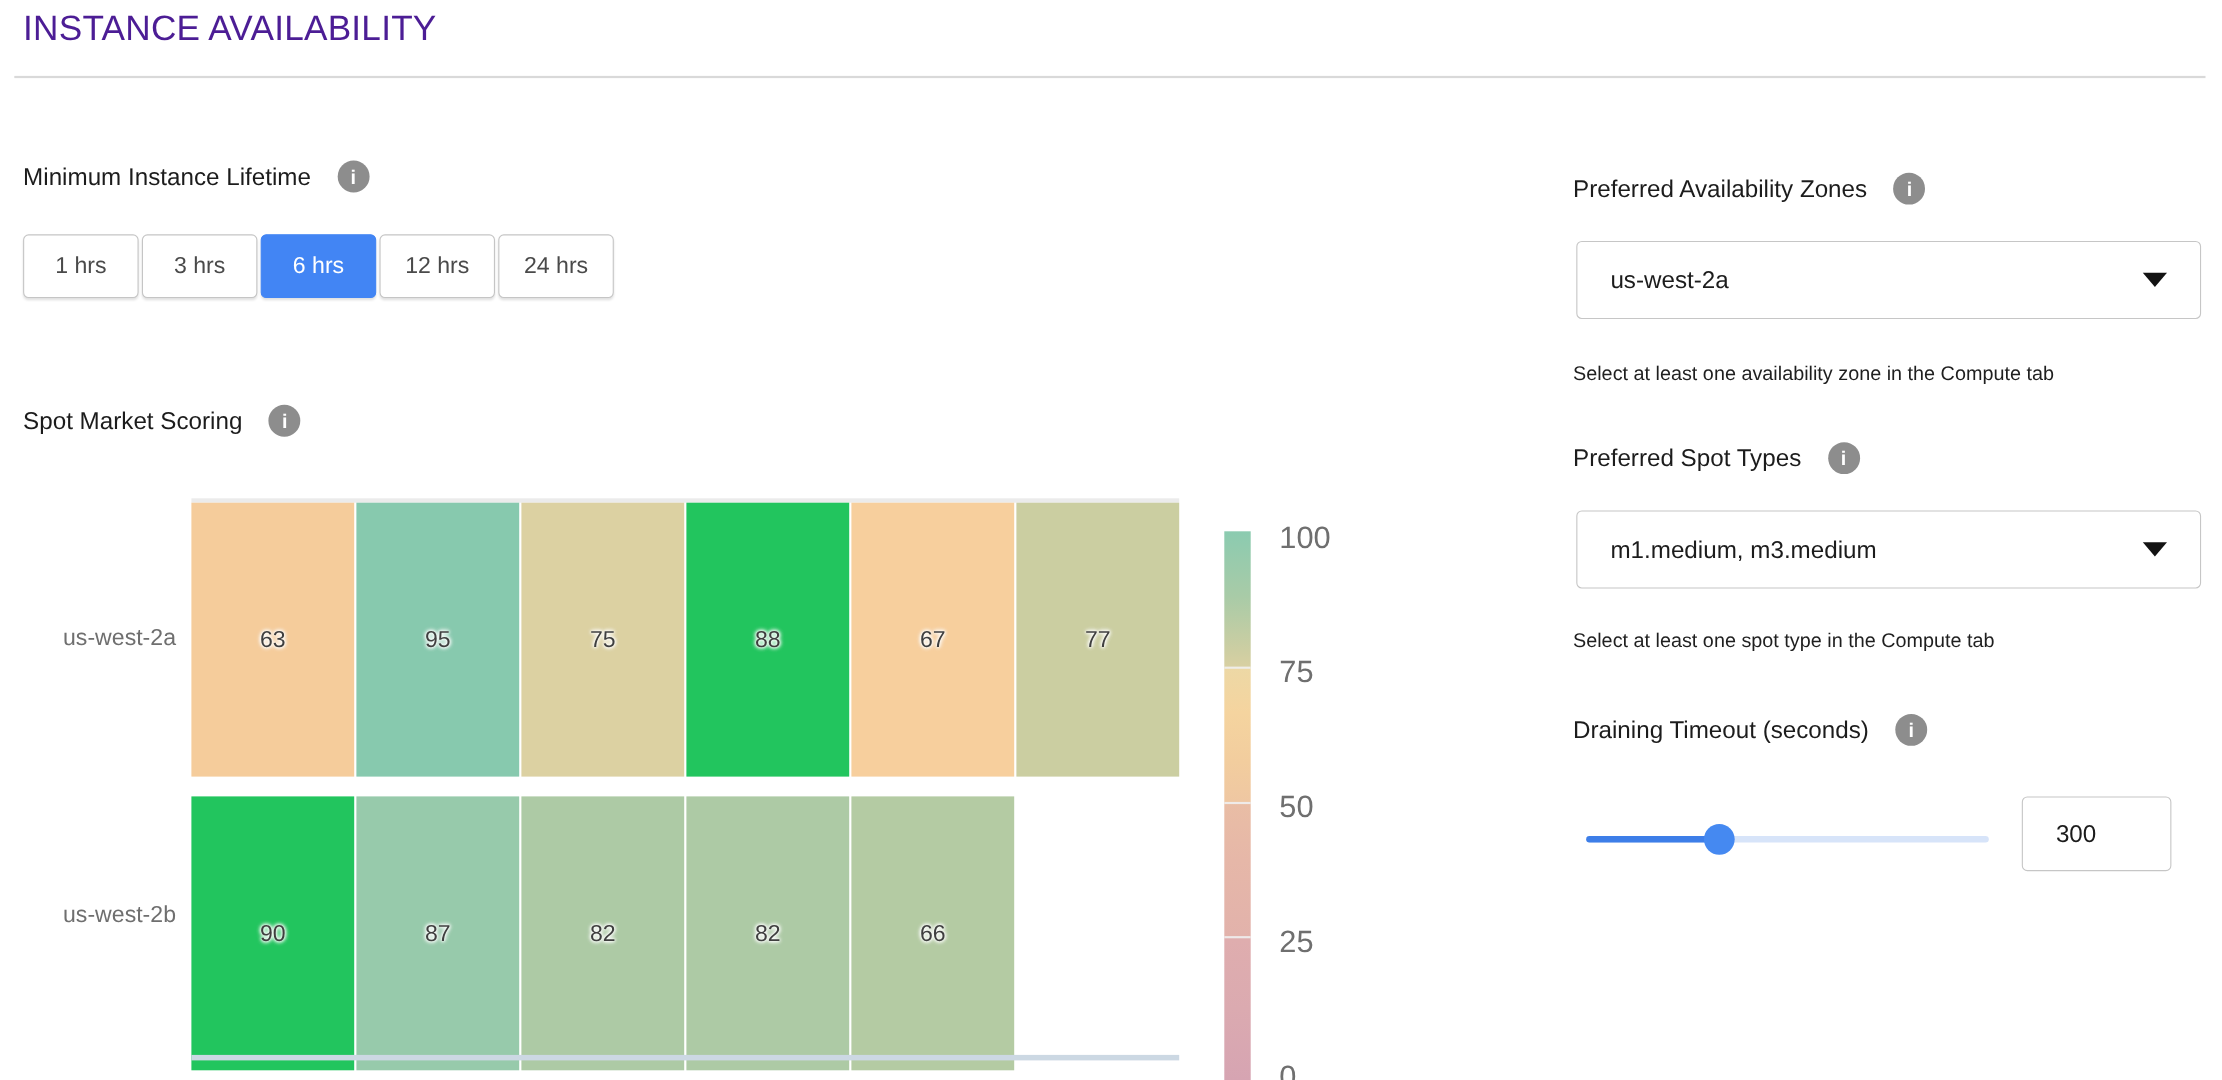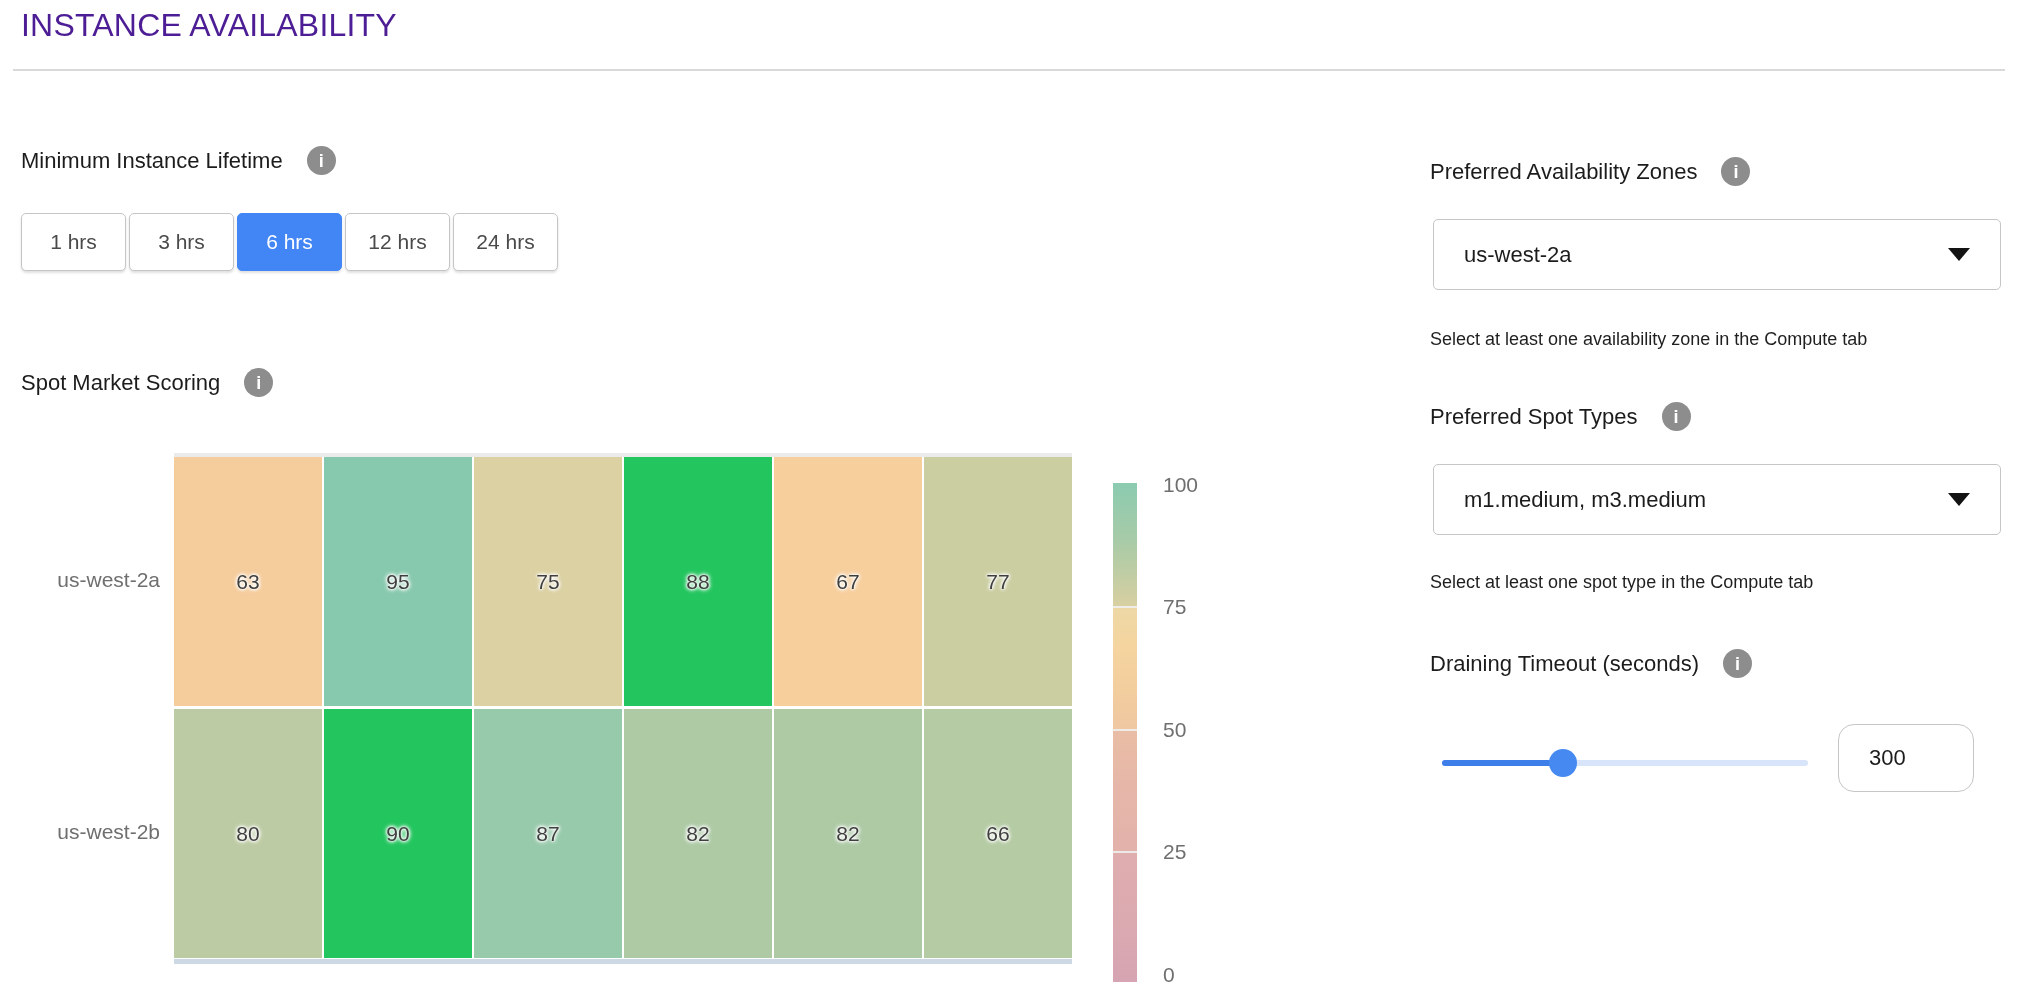--- a/index.html
+++ b/index.html
@@ -34,41 +34,41 @@
     background:#fff;border:1px solid #c5c5c5;border-radius:5px;
     display:flex;align-items:center;justify-content:center;
     font-size:21px;color:#4a4a4a;cursor:pointer;
   }
   .seg-btn.selected{background:#4285f4;border-color:#4285f4;color:#fff}
 
   
   #hm-topline{left:174px;top:453px;width:898px;height:4px;background:#ebebeb}
   #hm-grid{
     left:174px;top:457px;display:grid;
-    grid-template-columns:repeat(6,148px);grid-auto-rows:249px;gap:3px 2px;
+    grid-template-columns:repeat(6,148px);grid-auto-rows:249px;gap:18px 2px;
   }
   .hm-cell{
     display:flex;align-items:center;justify-content:center;
     font-size:21px;color:#3f3f3f;
     text-shadow:0 0 3px #fff,0 0 3px #fff,0 0 5px #fff,0 0 5px #fff;
   }
   #hm-bottomline{left:174px;top:959px;width:898px;height:5px;background:#ccd8e3}
   .hm-rowlabel{width:132px;text-align:right;font-size:21px;color:#6f6f6f}
 
   
   #colorbar{
     left:1113px;top:483px;width:24px;height:499px;
     background:linear-gradient(180deg,
       #8bcbb0 0%, #a9cba7 12%, #cecea2 22%, #d8d0a2 24.6%,
       #edd8a5 25.1%, #f5d49f 33%, #f2cd9e 42%, #efc7a2 49.2%,
       #e9bda5 49.8%, #e6b7a8 60%, #e2b2ab 73.7%, #dfadae 74.3%,
       #dbaab0 87%, #d6a4b2 100%);
   }
   .cb-line{left:1113px;width:24px;height:2px;background:#efefef;opacity:.9}
-  .cb-tick{left:1163px;font-size:21px;color:#6f6f6f}
+  .cb-tick{left:1163px;font-size:28px;color:#6f6f6f}
 
   
   .select-box{
     left:1433px;width:568px;height:71px;box-sizing:border-box;
     border:1px solid #c6c6c6;border-radius:5px;background:#fff;
     display:flex;align-items:center;justify-content:space-between;
     padding:0 30px;font-size:22px;color:#1c1c1c;cursor:pointer;
   }
   #zones-select{top:219px}
   #types-select{top:464px}
@@ -81,21 +81,21 @@
   #types-helper{left:1430px;top:572px}
 
   
   #slider{left:1442px;top:749px;width:366px;height:28px;cursor:pointer}
   .slider-track{position:absolute;left:0;top:11px;width:100%;height:6px;border-radius:3px;background:#d7e4f9}
   .slider-fill{position:absolute;left:0;top:11px;height:6px;border-radius:3px;background:#3d7ee8}
   .slider-thumb{position:absolute;top:0;width:28px;height:28px;border-radius:50%;background:#4589f1}
 
   #drain-input{
     left:1838px;top:724px;width:136px;height:68px;box-sizing:border-box;
-    border:1px solid #c6c6c6;border-radius:16px;background:#fff;
+    border:1px solid #c6c6c6;border-radius:5px;background:#fff;
     font-family:inherit;font-size:22px;color:#1c1c1c;padding:0 0 0 30px;outline:none;
   }
 </style>
 </head>
 <body>
 
 <div class="abs" id="page-title">INSTANCE AVAILABILITY</div>
 <div class="abs" id="header-divider"></div>
 
 <div class="abs sec-label" id="lifetime-label">
@@ -116,21 +116,20 @@
 </div>
 
 <div class="abs" id="hm-topline"></div>
 <div class="abs" id="hm-grid">
     <div class="hm-cell" style="background: rgb(245, 204, 155);">63</div>
     <div class="hm-cell" style="background: rgb(135, 201, 174);">95</div>
     <div class="hm-cell" style="background: rgb(220, 209, 162);">75</div>
     <div class="hm-cell" style="background: #22c55e;">88</div>
     <div class="hm-cell" style="background: rgb(247, 207, 157);">67</div>
     <div class="hm-cell" style="background: rgb(203, 206, 161);">77</div>
-    <div class="hm-cell" style="background: rgb(188, 203, 163);">80</div>
     <div class="hm-cell" style="background: #22c55e;">90</div>
     <div class="hm-cell" style="background: rgb(151, 202, 171);">87</div>
     <div class="hm-cell" style="background: rgb(173, 202, 165);">82</div>
     <div class="hm-cell" style="background: rgb(173, 202, 165);">82</div>
     <div class="hm-cell" style="background: rgb(180, 203, 163);">66</div>
   </div>
 <div class="abs" id="hm-bottomline"></div>
 <div class="abs hm-rowlabel" style="left:28px;top:568px">us-west-2a</div>
 <div class="abs hm-rowlabel" style="left:28px;top:820px">us-west-2b</div>
 

